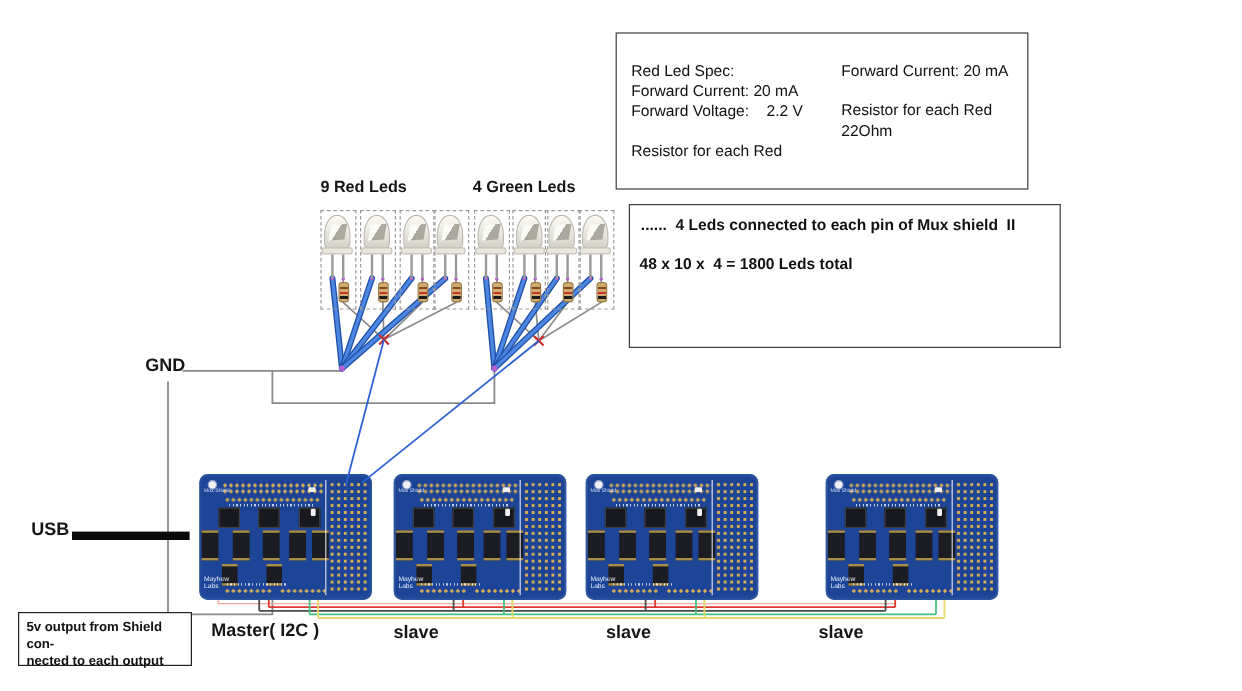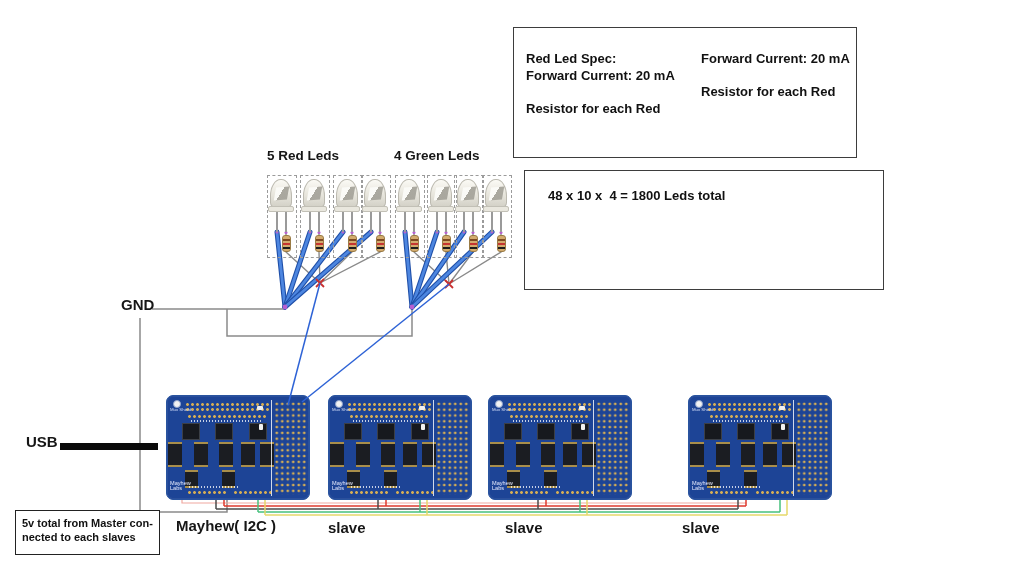--- a/index.html
+++ b/index.html
@@ -1,21 +1,21 @@
 <!DOCTYPE html>
 <html><head>
 <meta charset="utf-8">
 <style>
   html,body{margin:0;padding:0;background:#fff;}
   #stage{position:relative;width:1035px;height:576px;background:#ffffff;overflow:hidden;
          font-family:"Liberation Sans",sans-serif;color:#111;}
   .lbl{position:absolute;font-weight:600;color:#161616;white-space:nowrap;}
   .box{position:absolute;border:1.4px solid #3d3d3d;background:#fff;box-sizing:border-box;}
   .pre{white-space:pre-wrap;}
-  .spec-col{position:absolute;top:22px;font-size:13px;line-height:17px;font-weight:700;}
+  .spec-col{position:absolute;top:22px;font-size:13px;line-height:17px;font-weight:400;}
   .spec-gap{margin-top:16px;}
   
   .led-box{position:absolute;border:1px dashed #9b9b9b;width:28px;height:81px;background:transparent;}
   .led-body{position:absolute;width:22px;height:29px;
             background:linear-gradient(180deg,#fbfaf5,#e7e5dc 55%,#d2d0c6);
             border:1px solid #bcbab0;border-radius:48% 48% 26% 26% / 58% 58% 18% 18%;box-sizing:border-box;}
   .led-hl{position:absolute;left:4px;top:7px;width:13px;height:13px;
           background:linear-gradient(115deg,#fcfcf9 0 45%,#a3a198 45% 100%);
           transform:skewX(-14deg) rotate(-4deg);opacity:.9;}
   .led-flange{position:absolute;width:26px;height:6px;background:#e9e7de;border:1px solid #c2c0b6;
@@ -113,43 +113,46 @@
       <path d="M746 500 V506" stroke="#de382d" stroke-width="1.5" fill="none"></path>
       <path d="M738 500 V509" stroke="#4a4a4a" stroke-width="1.5" fill="none"></path>
       <path d="M780 500 V512" stroke="#46c07c" stroke-width="1.5" fill="none"></path>
       <path d="M787 500 V515" stroke="#e6d96a" stroke-width="1.5" fill="none"></path>
     </svg>
 
   <div class="box" style="left:513px;top:27px;width:344px;height:131px;">
     <div class="spec-col" style="left:12px;">
       <div>Red Led Spec:</div>
       <div>Forward Current: 20 mA</div>
+      <div class="pre">Forward Voltage:    2.2 V</div>
       <div class="spec-gap">Resistor for each Red</div>
     </div>
     <div class="spec-col" style="left:187px;">
       <div>Forward Current: 20 mA</div>
       <div class="spec-gap">Resistor for each Red</div>
+      <div>22Ohm</div>
     </div>
   </div>
 
   <div class="box" style="left:524px;top:170px;width:360px;height:120px;font-size:13px;font-weight:600;">
-    <div class="pre" style="margin:17px 0 0 23px;">48 x 10 x  4 = 1800 Leds total</div>
+    <div class="pre" style="margin:9px 0 0 9px;">......  4 Leds connected to each pin of Mux shield  II</div>
+    <div class="pre" style="margin:17px 0 0 8px;">48 x 10 x  4 = 1800 Leds total</div>
   </div>
 
 
   <div class="box" style="left:15px;top:510px;width:145px;height:45px;border-color:#222;font-size:11px;line-height:14px;font-weight:700;">
-    <div style="margin:5px 0 0 6px;">5v total from Master con-</div>
-    <div style="margin:0 0 0 6px;">nected to each slaves</div>
+    <div style="margin:5px 0 0 6px;">5v output from Shield con-</div>
+    <div style="margin:0 0 0 6px;">nected to each output</div>
   </div>
 
   <div class="lbl" style="left:121px;top:296px;font-size:15px;">GND</div>
   <div class="lbl" style="left:26px;top:433px;font-size:15px;">USB</div>
-  <div class="lbl" style="left:267px;top:148px;font-size:13.5px;">5 Red Leds</div>
+  <div class="lbl" style="left:267px;top:148px;font-size:13.5px;">9 Red Leds</div>
   <div class="lbl" style="left:394px;top:148px;font-size:13.5px;">4 Green Leds</div>
-  <div class="lbl" style="left:176px;top:517px;font-size:15px;">Mayhew( I2C )</div>
+  <div class="lbl" style="left:176px;top:517px;font-size:15px;">Master( I2C )</div>
   <div class="lbl slave-lbl" style="left:328px;top:519px;font-size:15px;">slave</div>
   <div class="lbl slave-lbl" style="left:505px;top:519px;font-size:15px;">slave</div>
   <div class="lbl slave-lbl" style="left:682px;top:519px;font-size:15px;">slave</div>
 
   <div id="gen">
       <div class="board" style="left: 166px; top: 395px;">
         <div class="hole"></div>
         <div class="pins" style="left: 18px; top: 6px; width: 86px; height: 10px;"></div>
         <div class="pins" style="left: 20px; top: 18px; width: 80px; height: 5px;"></div>
         <div class="silk" style="left: 3px; top: 11px;">Mux Shield</div>

